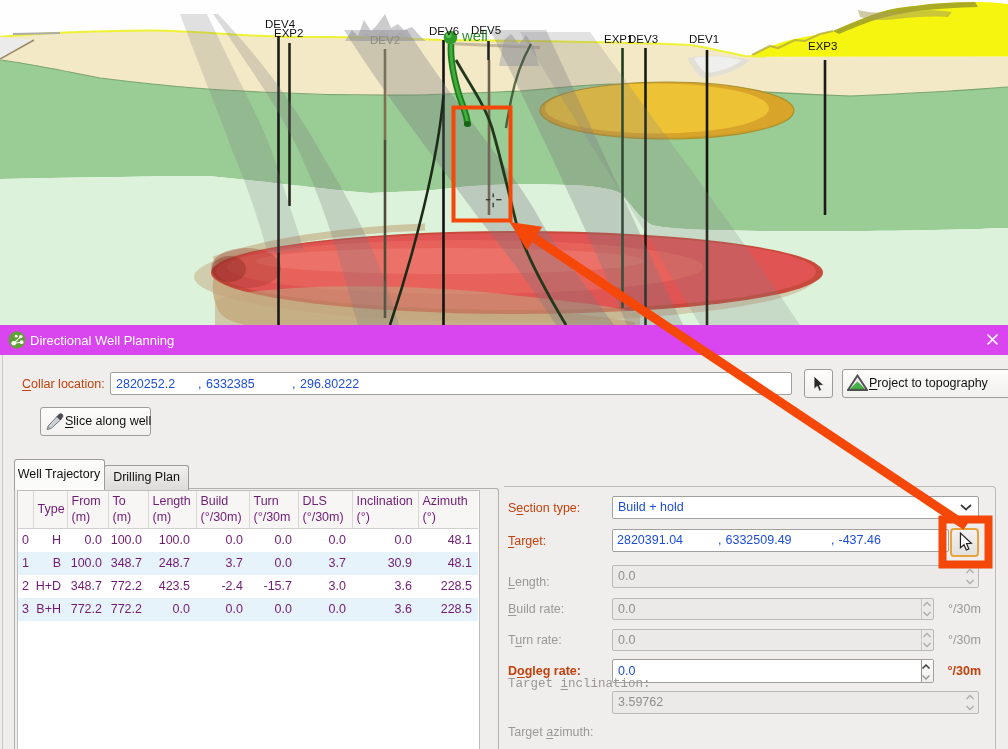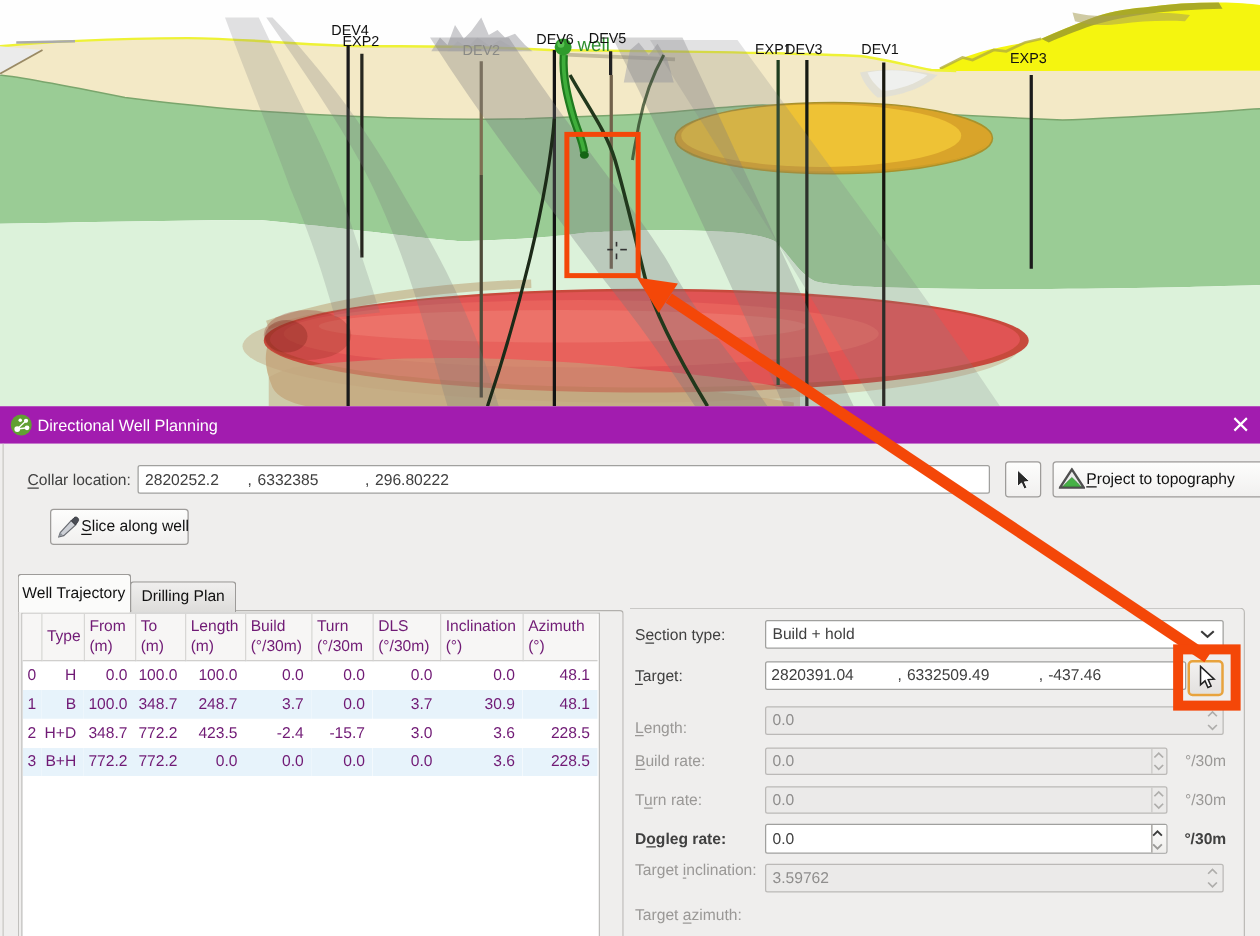--- a/index.html
+++ b/index.html
@@ -1,24 +1,24 @@
 <!DOCTYPE html>
 <html><head>
 <meta charset="utf-8">
 <style>
   html,body{margin:0;padding:0;}
   body{width:1008px;height:749px;overflow:hidden;position:relative;
        font-family:"Liberation Sans", sans-serif;background:#efeeed;}
   #scene{position:absolute;left:0;top:0;}
-  #titlebar{position:absolute;left:0;top:325px;width:1008px;height:30px;background:#a21caf;}
+  #titlebar{position:absolute;left:0;top:325px;width:1008px;height:30px;background:#d946ef;}
   #titlebar .ttl{position:absolute;left:30px;top:8px;color:#ffffff;font-size:13px;}
   #dlg{position:absolute;left:0;top:355px;width:1008px;height:394px;background:#efeeed;}
-  .lbl{position:absolute;font-size:12.5px;color:#404040;white-space:nowrap;}
+  .lbl{position:absolute;font-size:12.5px;color:#c2410c;white-space:nowrap;}
   .lbl.dis{color:#9a9896;}
-  .fld{position:absolute;background:#fff;border:1px solid #a0a09e;border-radius:2px;font-size:12.5px;color:#404040;}
+  .fld{position:absolute;background:#fff;border:1px solid #a0a09e;border-radius:2px;font-size:12.5px;color:#1d4ed8;}
   .fld.dis{background:#ebeae9;border-color:#bbb9b7;color:#8f8e8d;}
   .fld span{position:absolute;top:50%;transform:translateY(-50%);white-space:pre;}
   .btn{position:absolute;background:linear-gradient(#fdfdfc,#f1f0ef);border:1px solid #9e9c9a;border-radius:3px;}
   .btn .bt{position:absolute;font-size:12.5px;color:#111;white-space:nowrap;}
   u{text-underline-offset:2px;}
   
   .tab{position:absolute;border:1px solid #9d9b99;border-bottom:none;border-radius:3px 3px 0 0;font-size:12.5px;color:#111;text-align:center;}
   
   #tbl{position:absolute;left:17px;top:135px;width:461px;height:259px;background:#fff;border:1px solid #bebdbb;}
   #tbl table{border-collapse:collapse;table-layout:fixed;width:460px;font-size:12.5px;color:#701a75;}
@@ -308,21 +308,21 @@
   <div class="lbl" style="left:508px;top:309px;font-weight:bold;">D<u>o</u>gleg rate:</div>
   <div class="fld" style="left:612px;top:304px;width:320px;height:22px;">
     <span style="left:5px">0.0</span>
     <div style="position:absolute;right:0;top:0;width:11.5px;height:100%;border-left:1px solid #96948f;background:linear-gradient(#fdfdfc,#efeeec);"></div>
     <svg style="position:absolute;right:2px;top:3px" width="10" height="18">
         <path d="M1.5,5.5 L5,2 L8.5,5.5" fill="none" stroke="#3c3c3c" stroke-width="1.5"></path>
         <path d="M1.5,12.5 L5,16 L8.5,12.5" fill="none" stroke="#9b9a98" stroke-width="1.5"></path>
       </svg>
     </div>
   <div class="lbl" style="left:947.5px;top:309px;font-weight:bold;">°/30m</div>
-  <div class="lbl dis" style="left:508px;top:334px;">Target <u>i</u>nclination:</div>
+  <div class="lbl dis" style="left:508px;top:322px;font-family:Liberation Mono, monospace;">Target <u>i</u>nclination:</div>
   <div class="fld dis" style="left:612px;top:336px;width:365px;height:20.5px;">
       <span style="left:5px">3.59762</span>
     <svg style="position:absolute;right:3px;top:2px" width="10" height="17">
         <path d="M1.5,5 L5,1.5 L8.5,5 M1.5,12 L5,15.5 L8.5,12" fill="none" stroke="#aeadab" stroke-width="1.4"></path>
       </svg>
     </div>
   <div class="lbl dis" style="left:508px;top:370px;">Target <u>a</u>zimuth:</div>
 </div>
 
 <svg id="overlay" width="1008" height="749">

